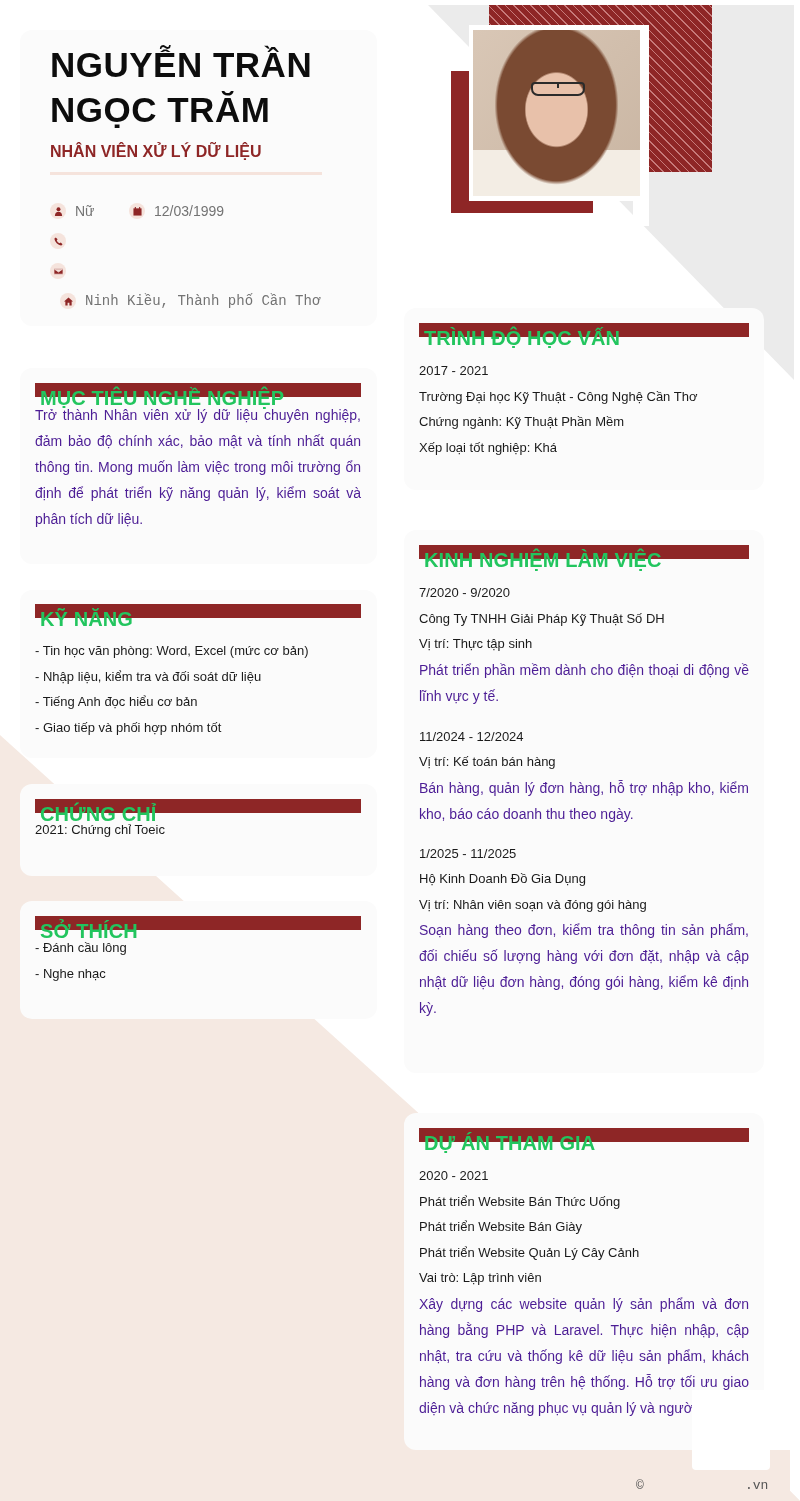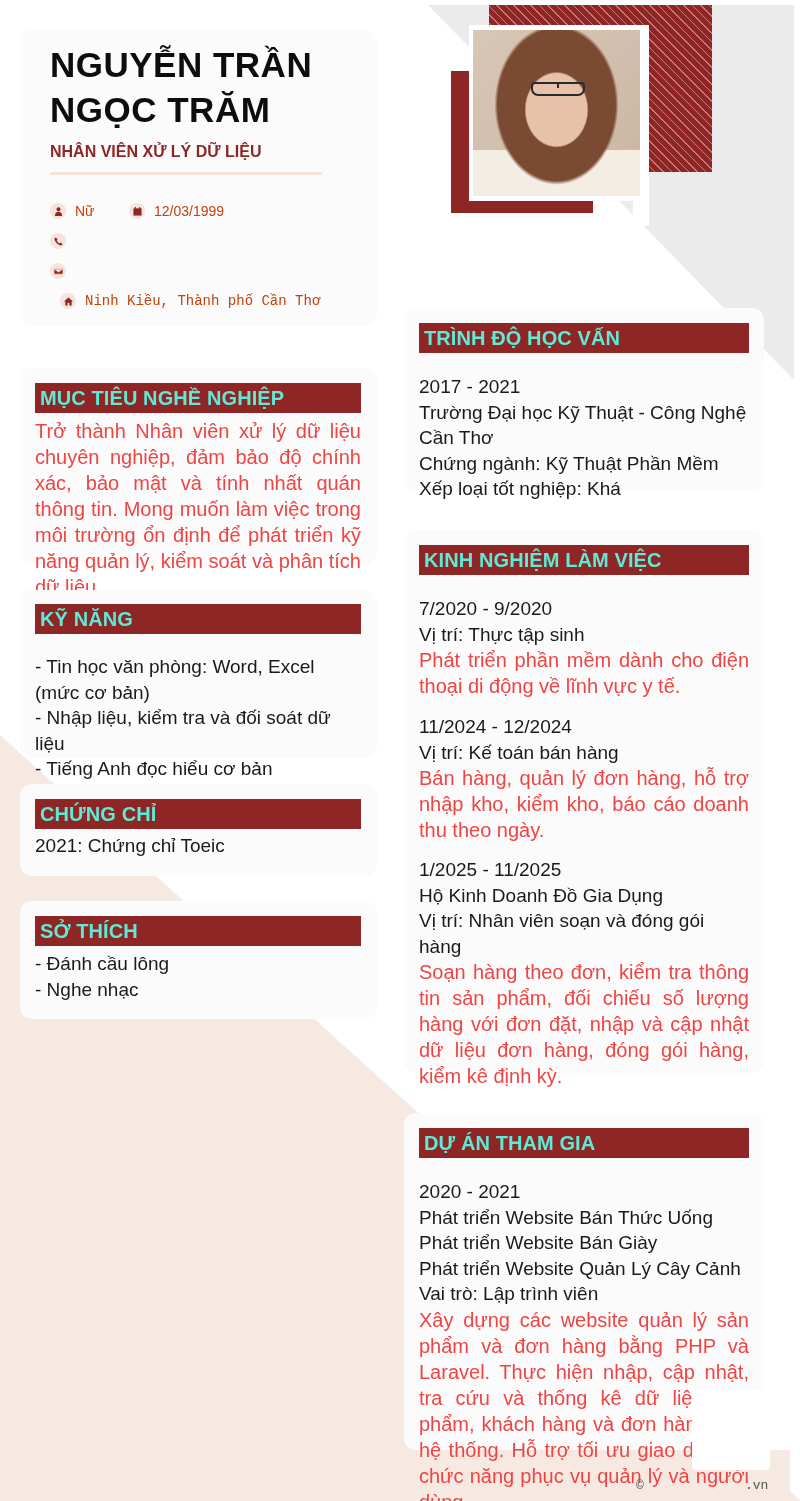--- a/index.html
+++ b/index.html
@@ -57,38 +57,38 @@
     }
     .photo .glasses::after {
       content: ""; position: absolute; left: 24px; top: -2px; width: 2px; height: 6px; background: #2b2b2b;
     }
 
     
     .card {
       position: absolute; background: #fbfbfb; border-radius: 12px;
     }
     .section-title {
-      background: #8e2626; color: #5eead4; font-weight: 700;
-      font-size: 20px; height: 30px; line-height: 30px; padding-left: 5px;
+      background: #8e2626; color: #22c55e; font-weight: 700;
+      font-size: 20px; height: 14px; line-height: 30px; padding-left: 5px;
       font-family: "Liberation Sans", sans-serif; letter-spacing: 0.1px;
     }
-    .line { font-size: 19px; line-height: 25.5px; color: #1a1a1a; }
-    .para { font-size: 20px; line-height: 26px; color: #ef4444; text-align: justify; }
+    .line { font-size: 13px; line-height: 25.5px; color: #1a1a1a; }
+    .para { font-size: 14px; line-height: 26px; color: #4c1d95; text-align: justify; }
 
     
     .header-card { left: 20px; top: 30px; width: 357px; height: 296px; }
     .name {
       position: absolute; left: 30px; top: 12px; width: 320px;
       font-size: 35px; font-weight: 700; line-height: 45px; color: #0d0d0d; letter-spacing: 0.5px;
     }
     .job-title {
       position: absolute; left: 30px; top: 113px; font-size: 16px; font-weight: 700; color: #8e2626;
     }
     .divider { position: absolute; left: 30px; top: 142px; width: 272px; height: 3px; background: #f5e3dc; }
-    .info-row { position: absolute; display: flex; align-items: center; font-size: 14px; color: #c2410c; }
+    .info-row { position: absolute; display: flex; align-items: center; font-size: 14px; color: #737373; }
     .ic {
       width: 16px; height: 16px; border-radius: 50%; background: #f5e3dc;
       display: inline-flex; align-items: center; justify-content: center; margin-right: 9px; flex: none;
     }
     .ic svg { width: 9px; height: 9px; fill: #8e2626; }
 
     .footer-cover { position: absolute; left: 692px; top: 1390px; width: 78px; height: 80px; background: #ffffff; border-radius: 0 0 4px 4px; }
     .footer { position: absolute; top: 1478px; font-family: "Liberation Mono", monospace; font-size: 13px; color: #555; }
   </style>
 </head>
@@ -206,20 +206,21 @@
       <div class="line">Xếp loại tốt nghiệp: Khá</div>
     </div>
   </div>
 </div>
 
 <div class="card" style="left:404px; top:530px; width:360px; height:543px;">
   <div style="position:absolute; left:15px; top:15px; width:330px;">
     <div class="section-title">KINH NGHIỆM LÀM VIỆC</div>
     <div style="margin-top:21px;">
       <div class="line">7/2020 - 9/2020</div>
+      <div class="line">Công Ty TNHH Giải Pháp Kỹ Thuật Số DH</div>
       <div class="line">Vị trí: Thực tập sinh</div>
       <div class="para">Phát triển phần mềm dành cho điện thoại di động về lĩnh vực y tế.</div>
     </div>
     <div style="margin-top:15px;">
       <div class="line">11/2024 - 12/2024</div>
       <div class="line">Vị trí: Kế toán bán hàng</div>
       <div class="para">Bán hàng, quản lý đơn hàng, hỗ trợ nhập kho, kiểm kho, báo cáo doanh thu theo ngày.</div>
     </div>
     <div style="margin-top:14px;">
       <div class="line">1/2025 - 11/2025</div>

